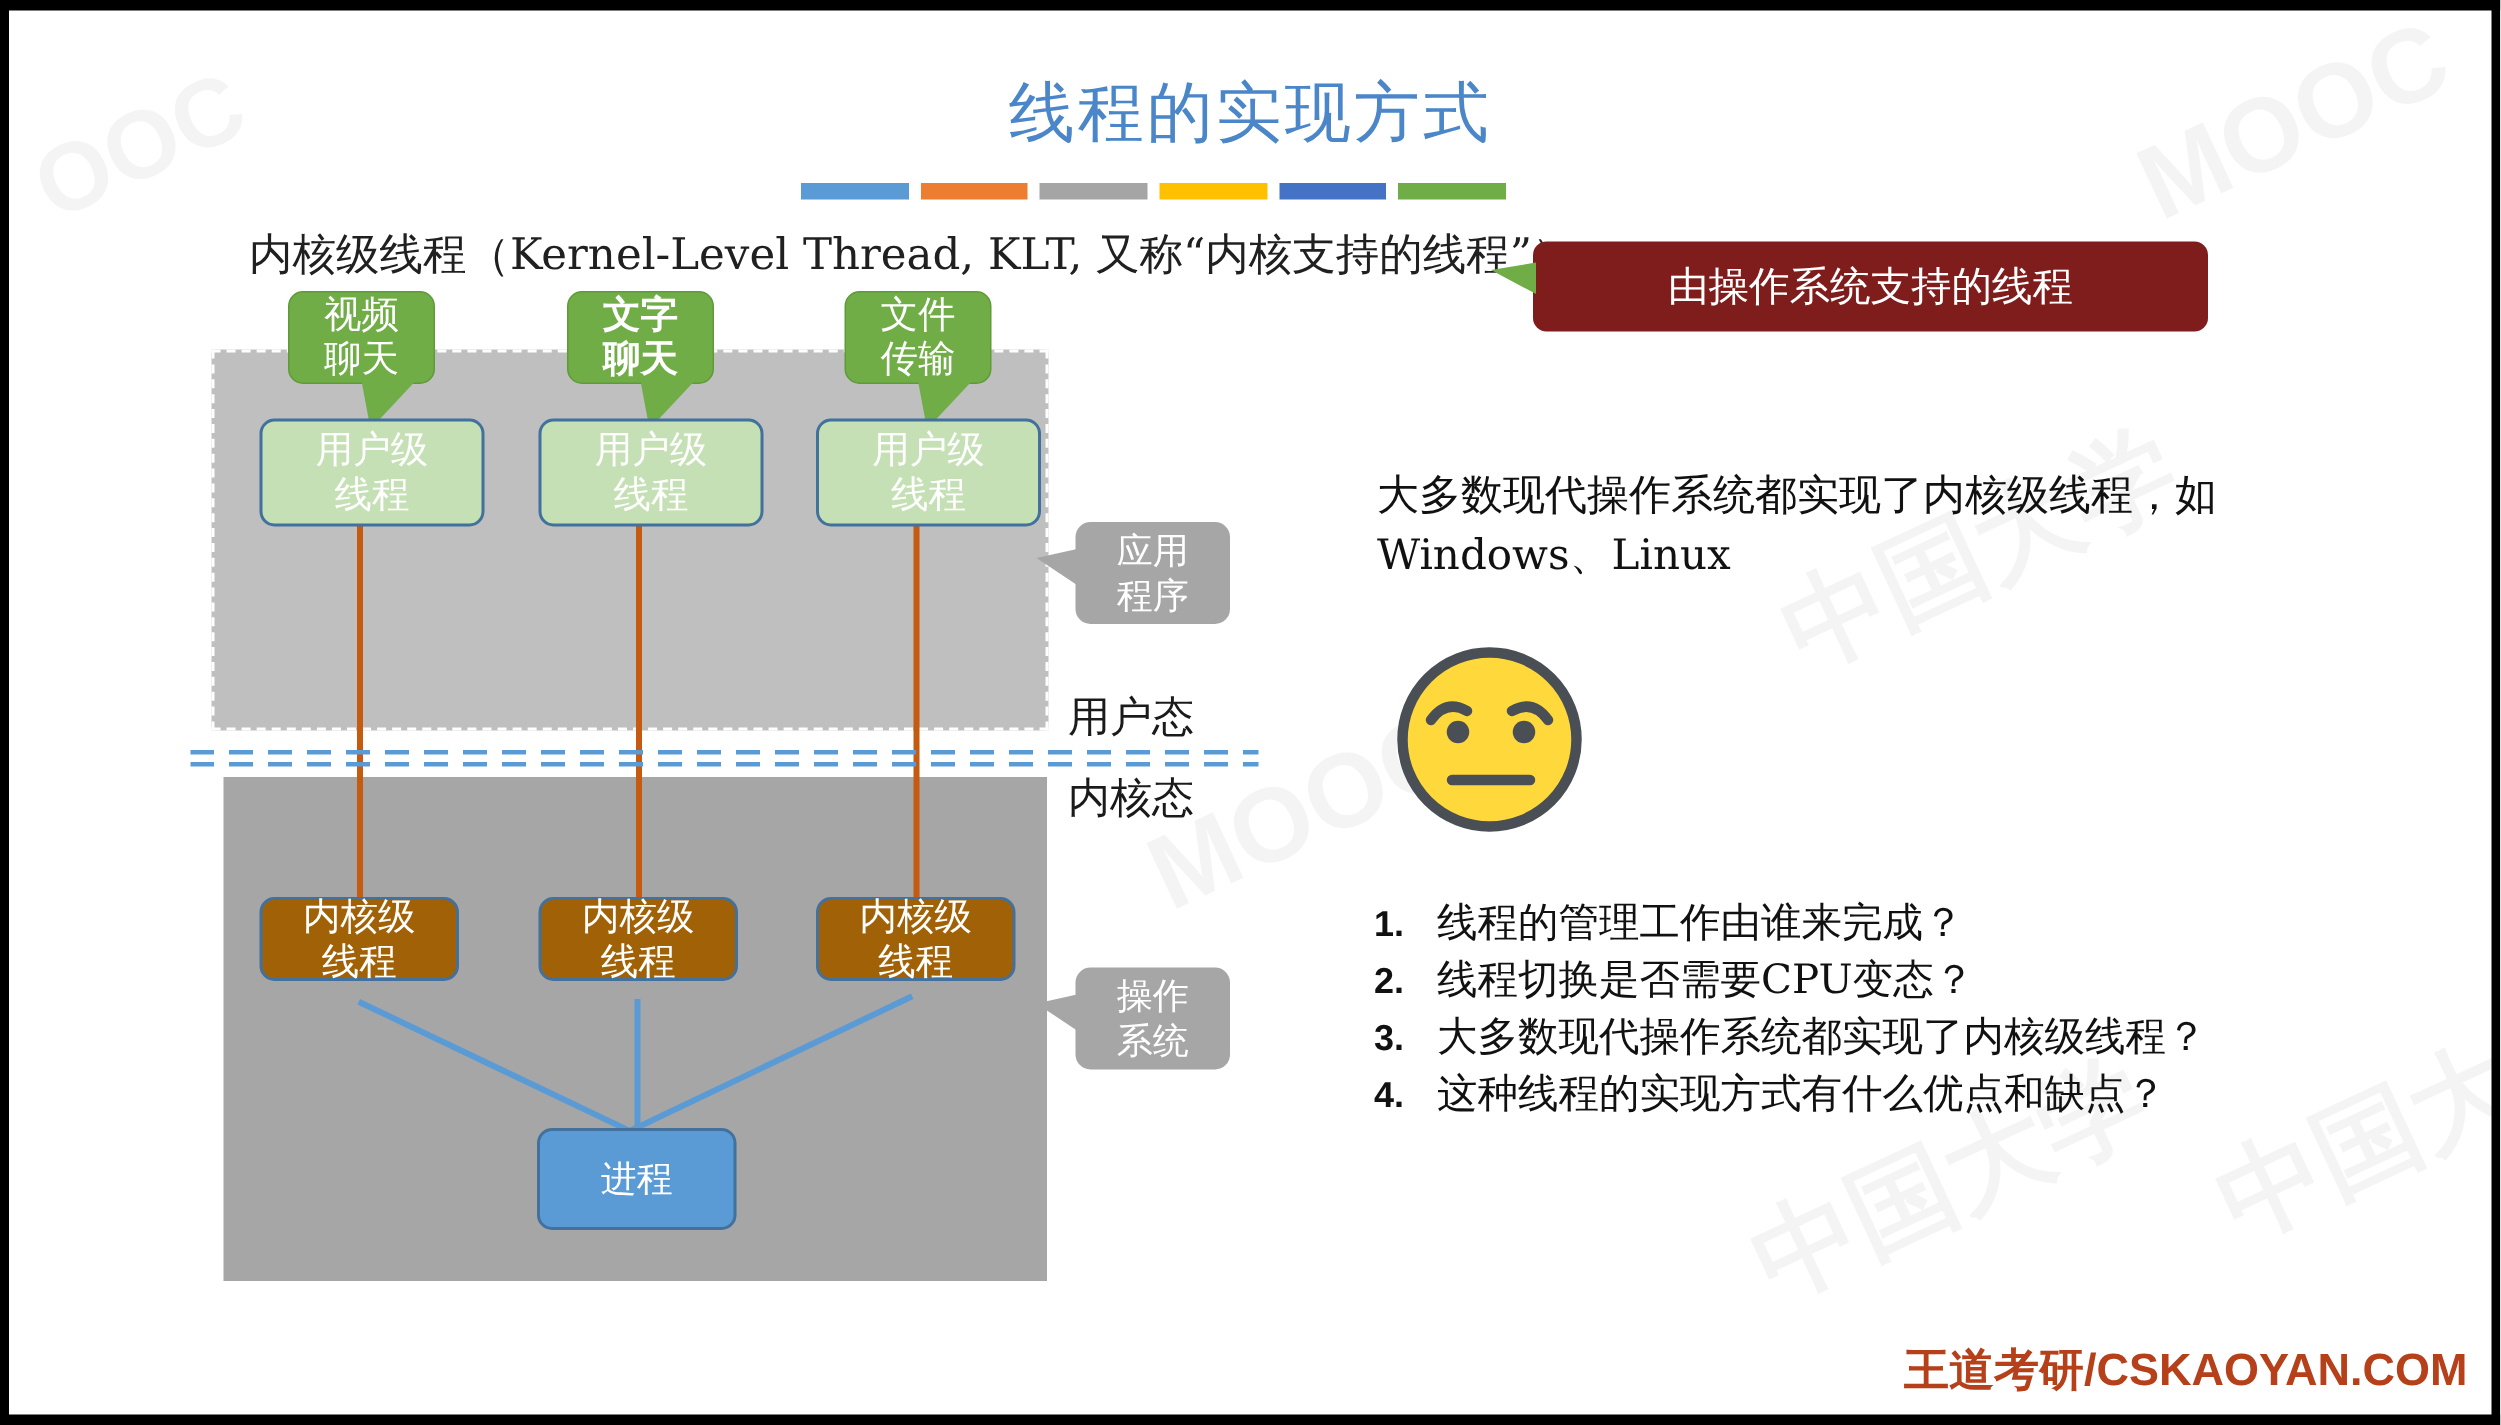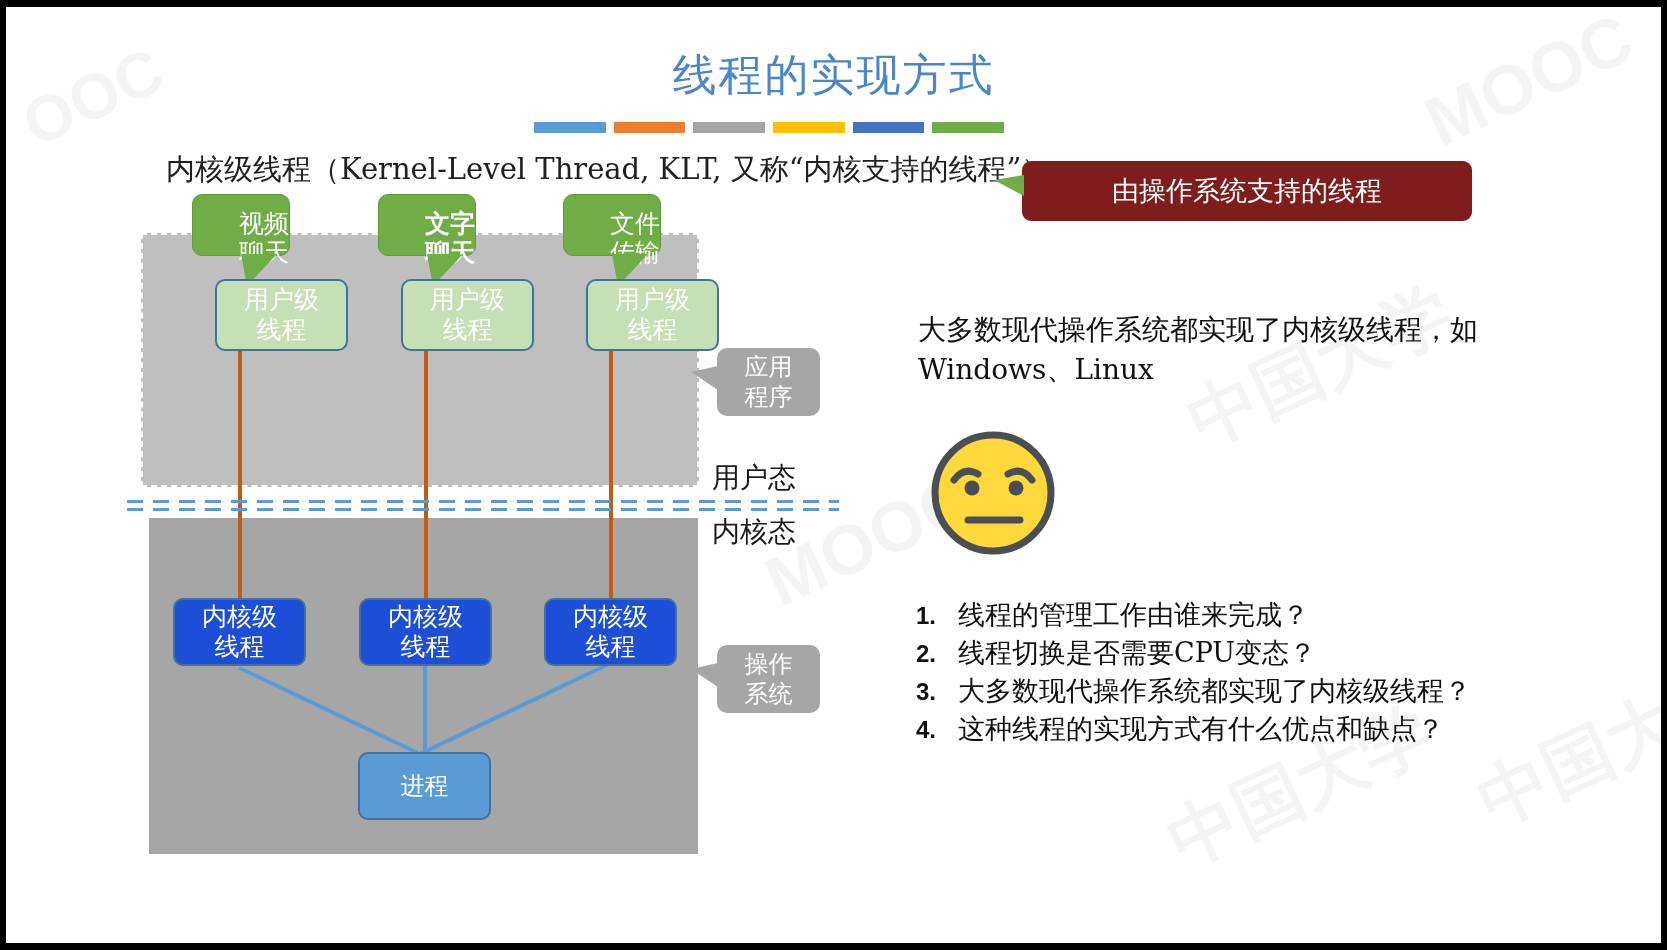--- a/index.html
+++ b/index.html
@@ -161,22 +161,22 @@
     position: absolute;
     width: 98px;
     height: 62px;
     background: #70AD47;
     border: 1px solid #5E9B38;
     border-radius: 10px;
     color: #ffffff;
     font-family: "DejaVu Serif", "Liberation Serif", serif;
     font-size: 25px;
     line-height: 29px;
-    text-align: right;
-    padding-top: 14px;
+    text-align: center;
+    padding-top: 0;
     box-sizing: border-box;
   }
   .app-callout .tail {
     position: absolute;
     left: 48px;
     top: 59px;
     width: 0;
     height: 0;
     border-left: 6px solid transparent;
     border-right: 30px solid transparent;
@@ -205,32 +205,31 @@
     font-family: "DejaVu Serif", "Liberation Serif", serif;
     text-align: center;
     color: #ffffff;
     box-sizing: border-box;
     display: flex;
     flex-direction: column;
     align-items: center;
     justify-content: center;
   }
   .ult {
-    width: 133px;
+    width: 150px;
     height: 72px;
     background: #C5E0B4;
     border: 2px solid #41719C;
     font-size: 25px;
     line-height: 30px;
-    margin-left: 42px;
   }
   .klt {
     width: 133px;
-    height: 68px;
-    background: #1d4ed8;
+    height: 56px;
+    background: #a16207;
     border: 2px solid #41719C;
     font-size: 25px;
     line-height: 30px;
   }
   .proc {
     left: 358px;
     top: 752px;
     width: 133px;
     height: 68px;
     background: #5B9BD5;
@@ -476,14 +475,15 @@
     <div class="qrow">
       <div class="qnum">3.</div>
       <div class="qtxt">大多数现代操作系统都实现了内核级线程？</div>
     </div>
     <div class="qrow">
       <div class="qnum">4.</div>
       <div class="qtxt">这种线程的实现方式有什么优点和缺点？</div>
     </div>
   </div>
 
+  <div class="footer">王道考研/CSKAOYAN.COM</div>
 
 </div>
 
 </body></html>

